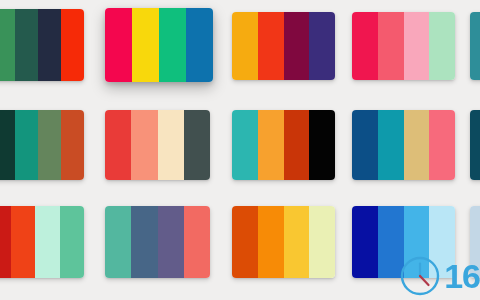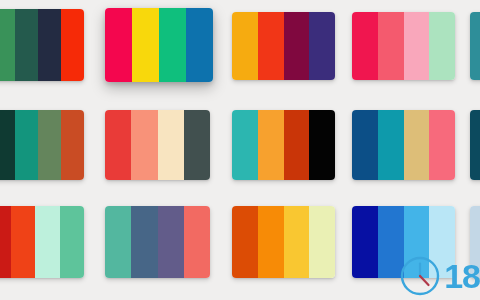--- a/index.html
+++ b/index.html
@@ -148,14 +148,14 @@
       <div class="swatch" style="background: rgb(195, 215, 230);"></div>
     </div>
   </div>
 
 <div id="watermark">
   <svg class="wm-clock" width="42" height="42" viewBox="0 0 42 42">
     <circle cx="21" cy="21" r="18" fill="none" stroke="#3aa6dd" stroke-width="2.4"></circle>
     <line x1="21" y1="21" x2="21" y2="8.5" stroke="#3aa6dd" stroke-width="2.2" stroke-linecap="round"></line>
     <line x1="21" y1="21" x2="29.5" y2="30" stroke="#b03a4a" stroke-width="2.2" stroke-linecap="round"></line>
   </svg>
-  <span class="wm-text">18</span>
+  <span class="wm-text">16</span>
 </div>
 
 </body></html>

